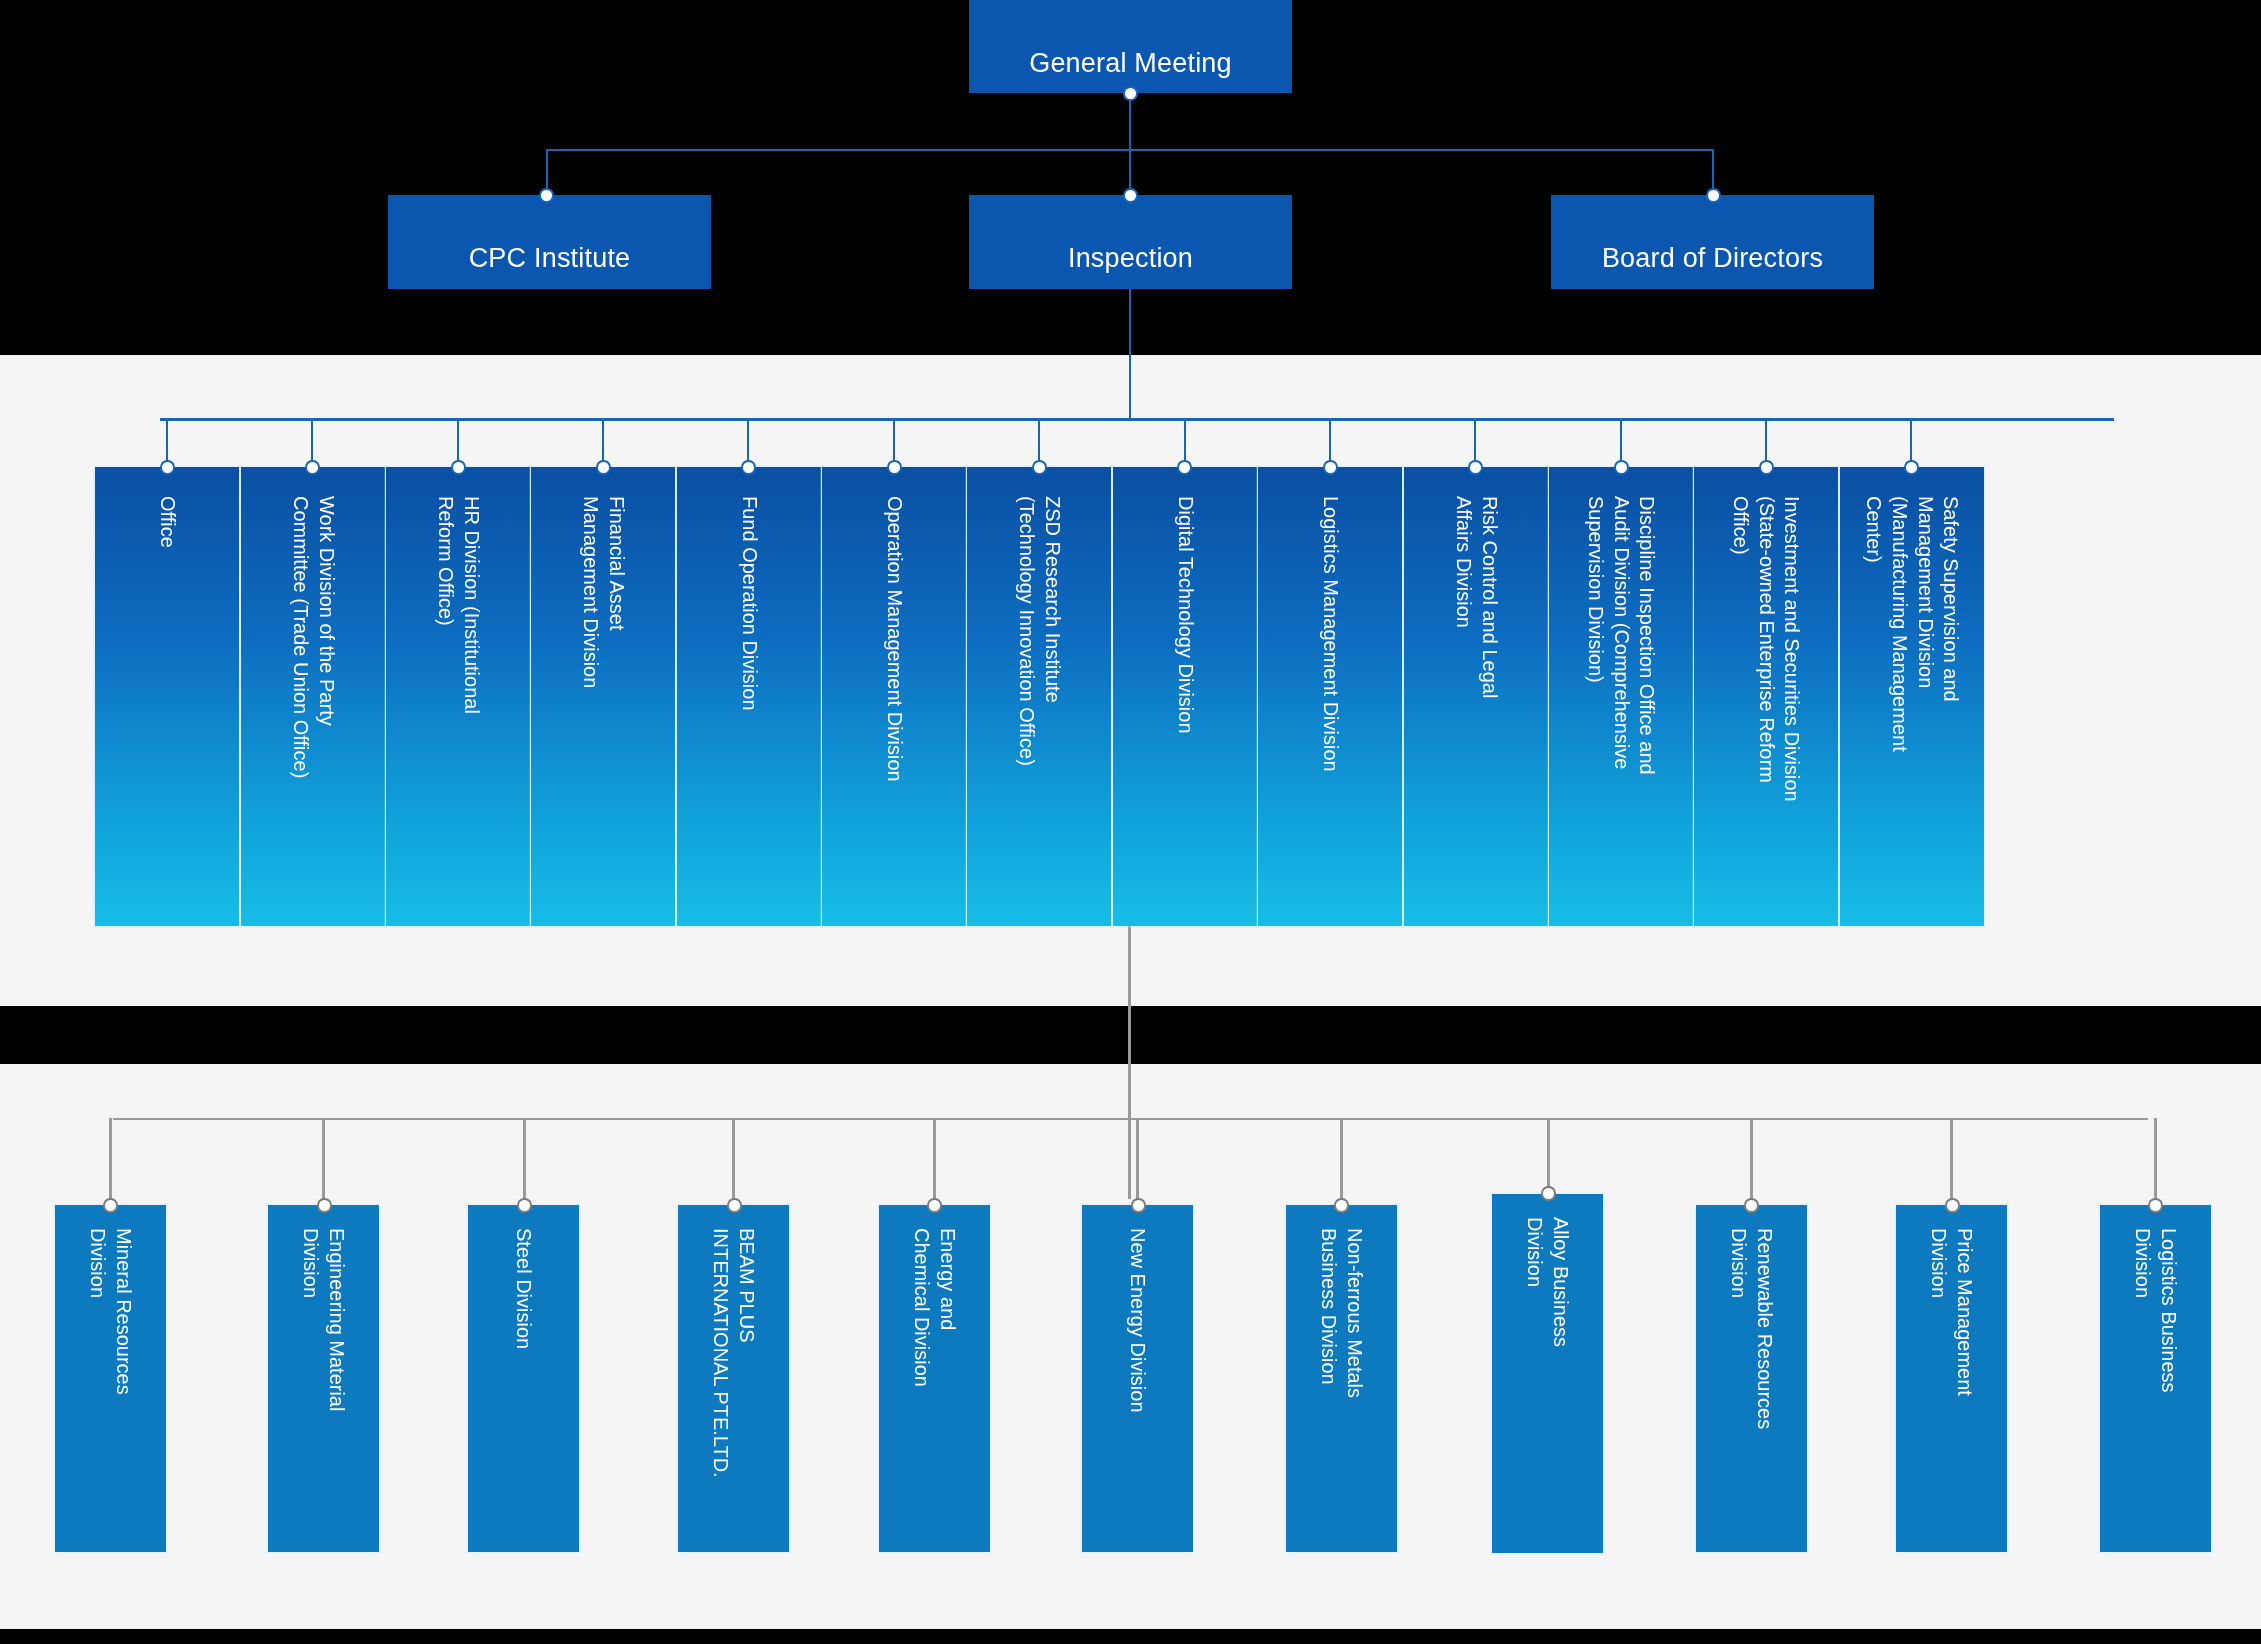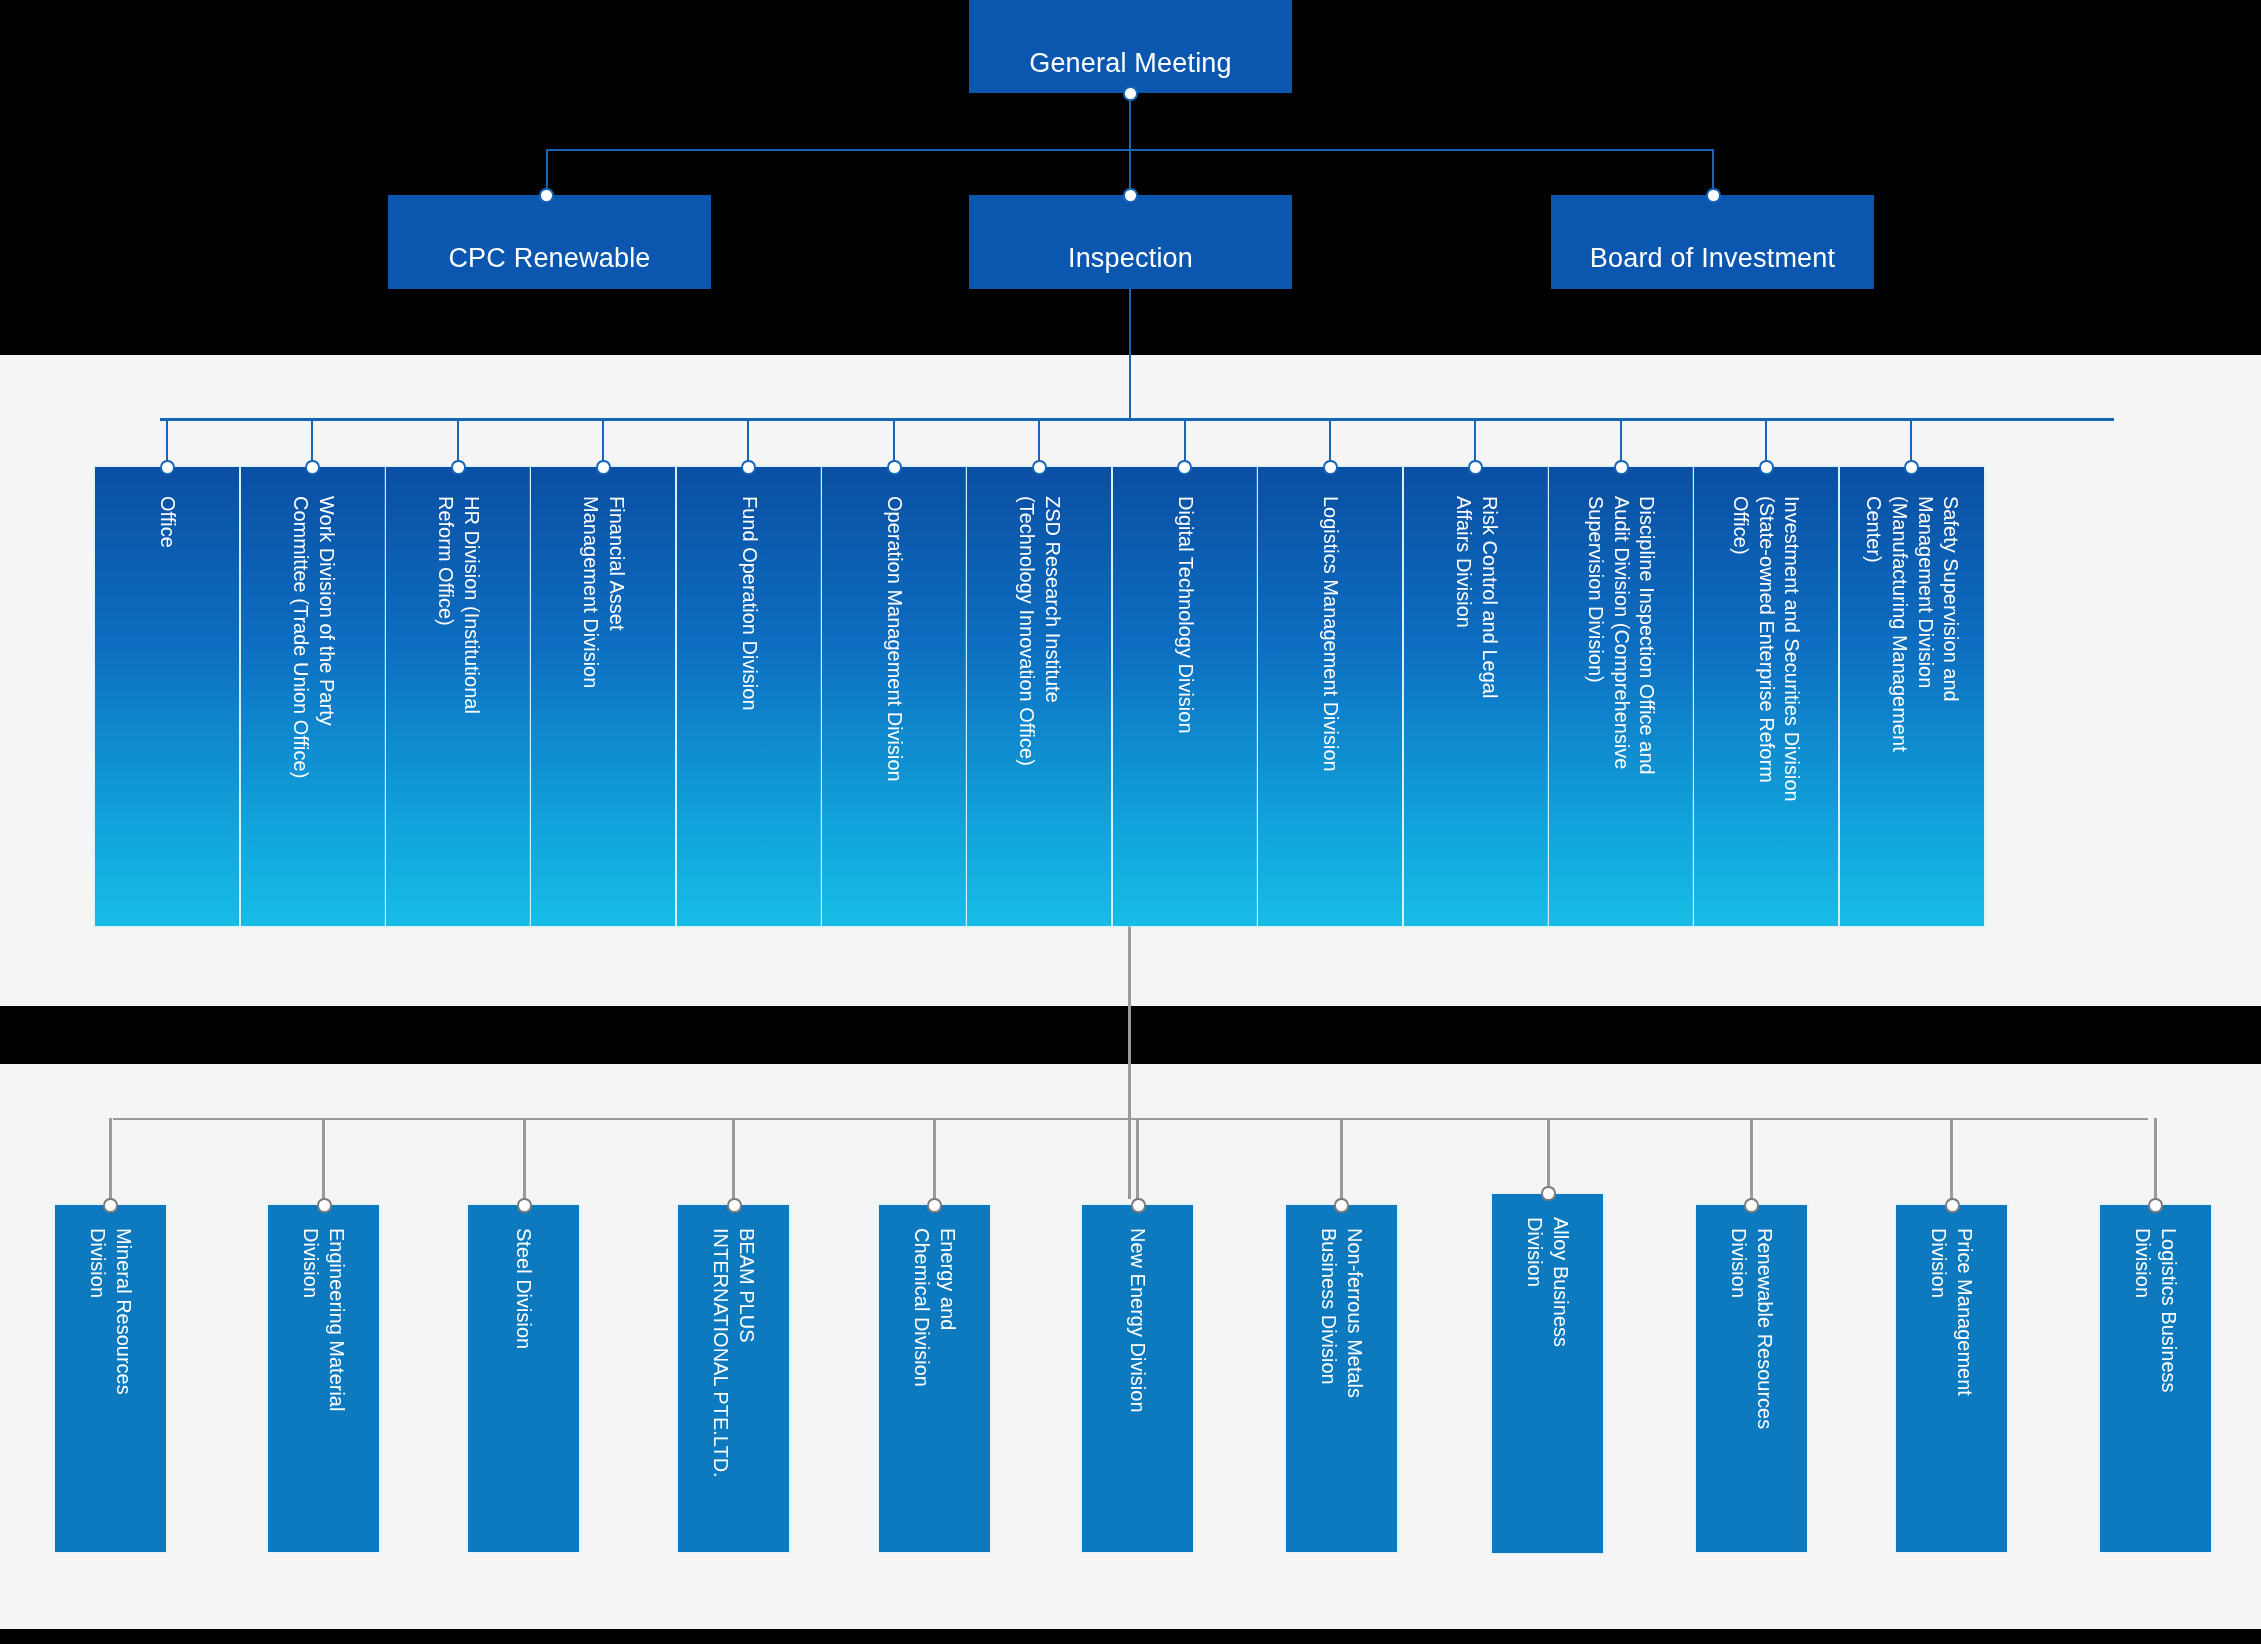--- a/index.html
+++ b/index.html
@@ -115,27 +115,27 @@
   <div class="line-v" style="left:546px;top:149px;height:46px;"></div>
   <div class="line-v" style="left:1129px;top:149px;height:46px;"></div>
   <div class="line-v" style="left:1712px;top:149px;height:46px;"></div>
 
   <div class="dot" style="left:1123px;top:86px;"></div>
   <div class="dot" style="left:539px;top:188px;"></div>
   <div class="dot" style="left:1123px;top:188px;"></div>
   <div class="dot" style="left:1706px;top:188px;"></div>
 
   <div class="node h-node" style="left:388px;top:195px;width:323px;height:94px;">
-    <span class="label">CPC Renewable</span>
+    <span class="label">CPC Institute</span>
   </div>
   <div class="node h-node" style="left:969px;top:195px;width:323px;height:94px;">
     <span class="label">Inspection</span>
   </div>
   <div class="node h-node" style="left:1551px;top:195px;width:323px;height:94px;">
-    <span class="label">Board of Investment</span>
+    <span class="label">Board of Directors</span>
   </div>
 
   <div class="line-v" style="left:1129px;top:289px;height:129px;"></div>
 
   <div class="line-h" style="left:160px;top:418px;width:1954px;height:3.2px;"></div>
 
   <div id="level3-layer">
       <div class="line-v" style="left: 166px; top: 418px; height: 49px;"></div>
       <div class="node v-node" style="left: 95px; top: 467px; width: 144px; height: 459px;">
         <span class="vlabel">Office</span>

